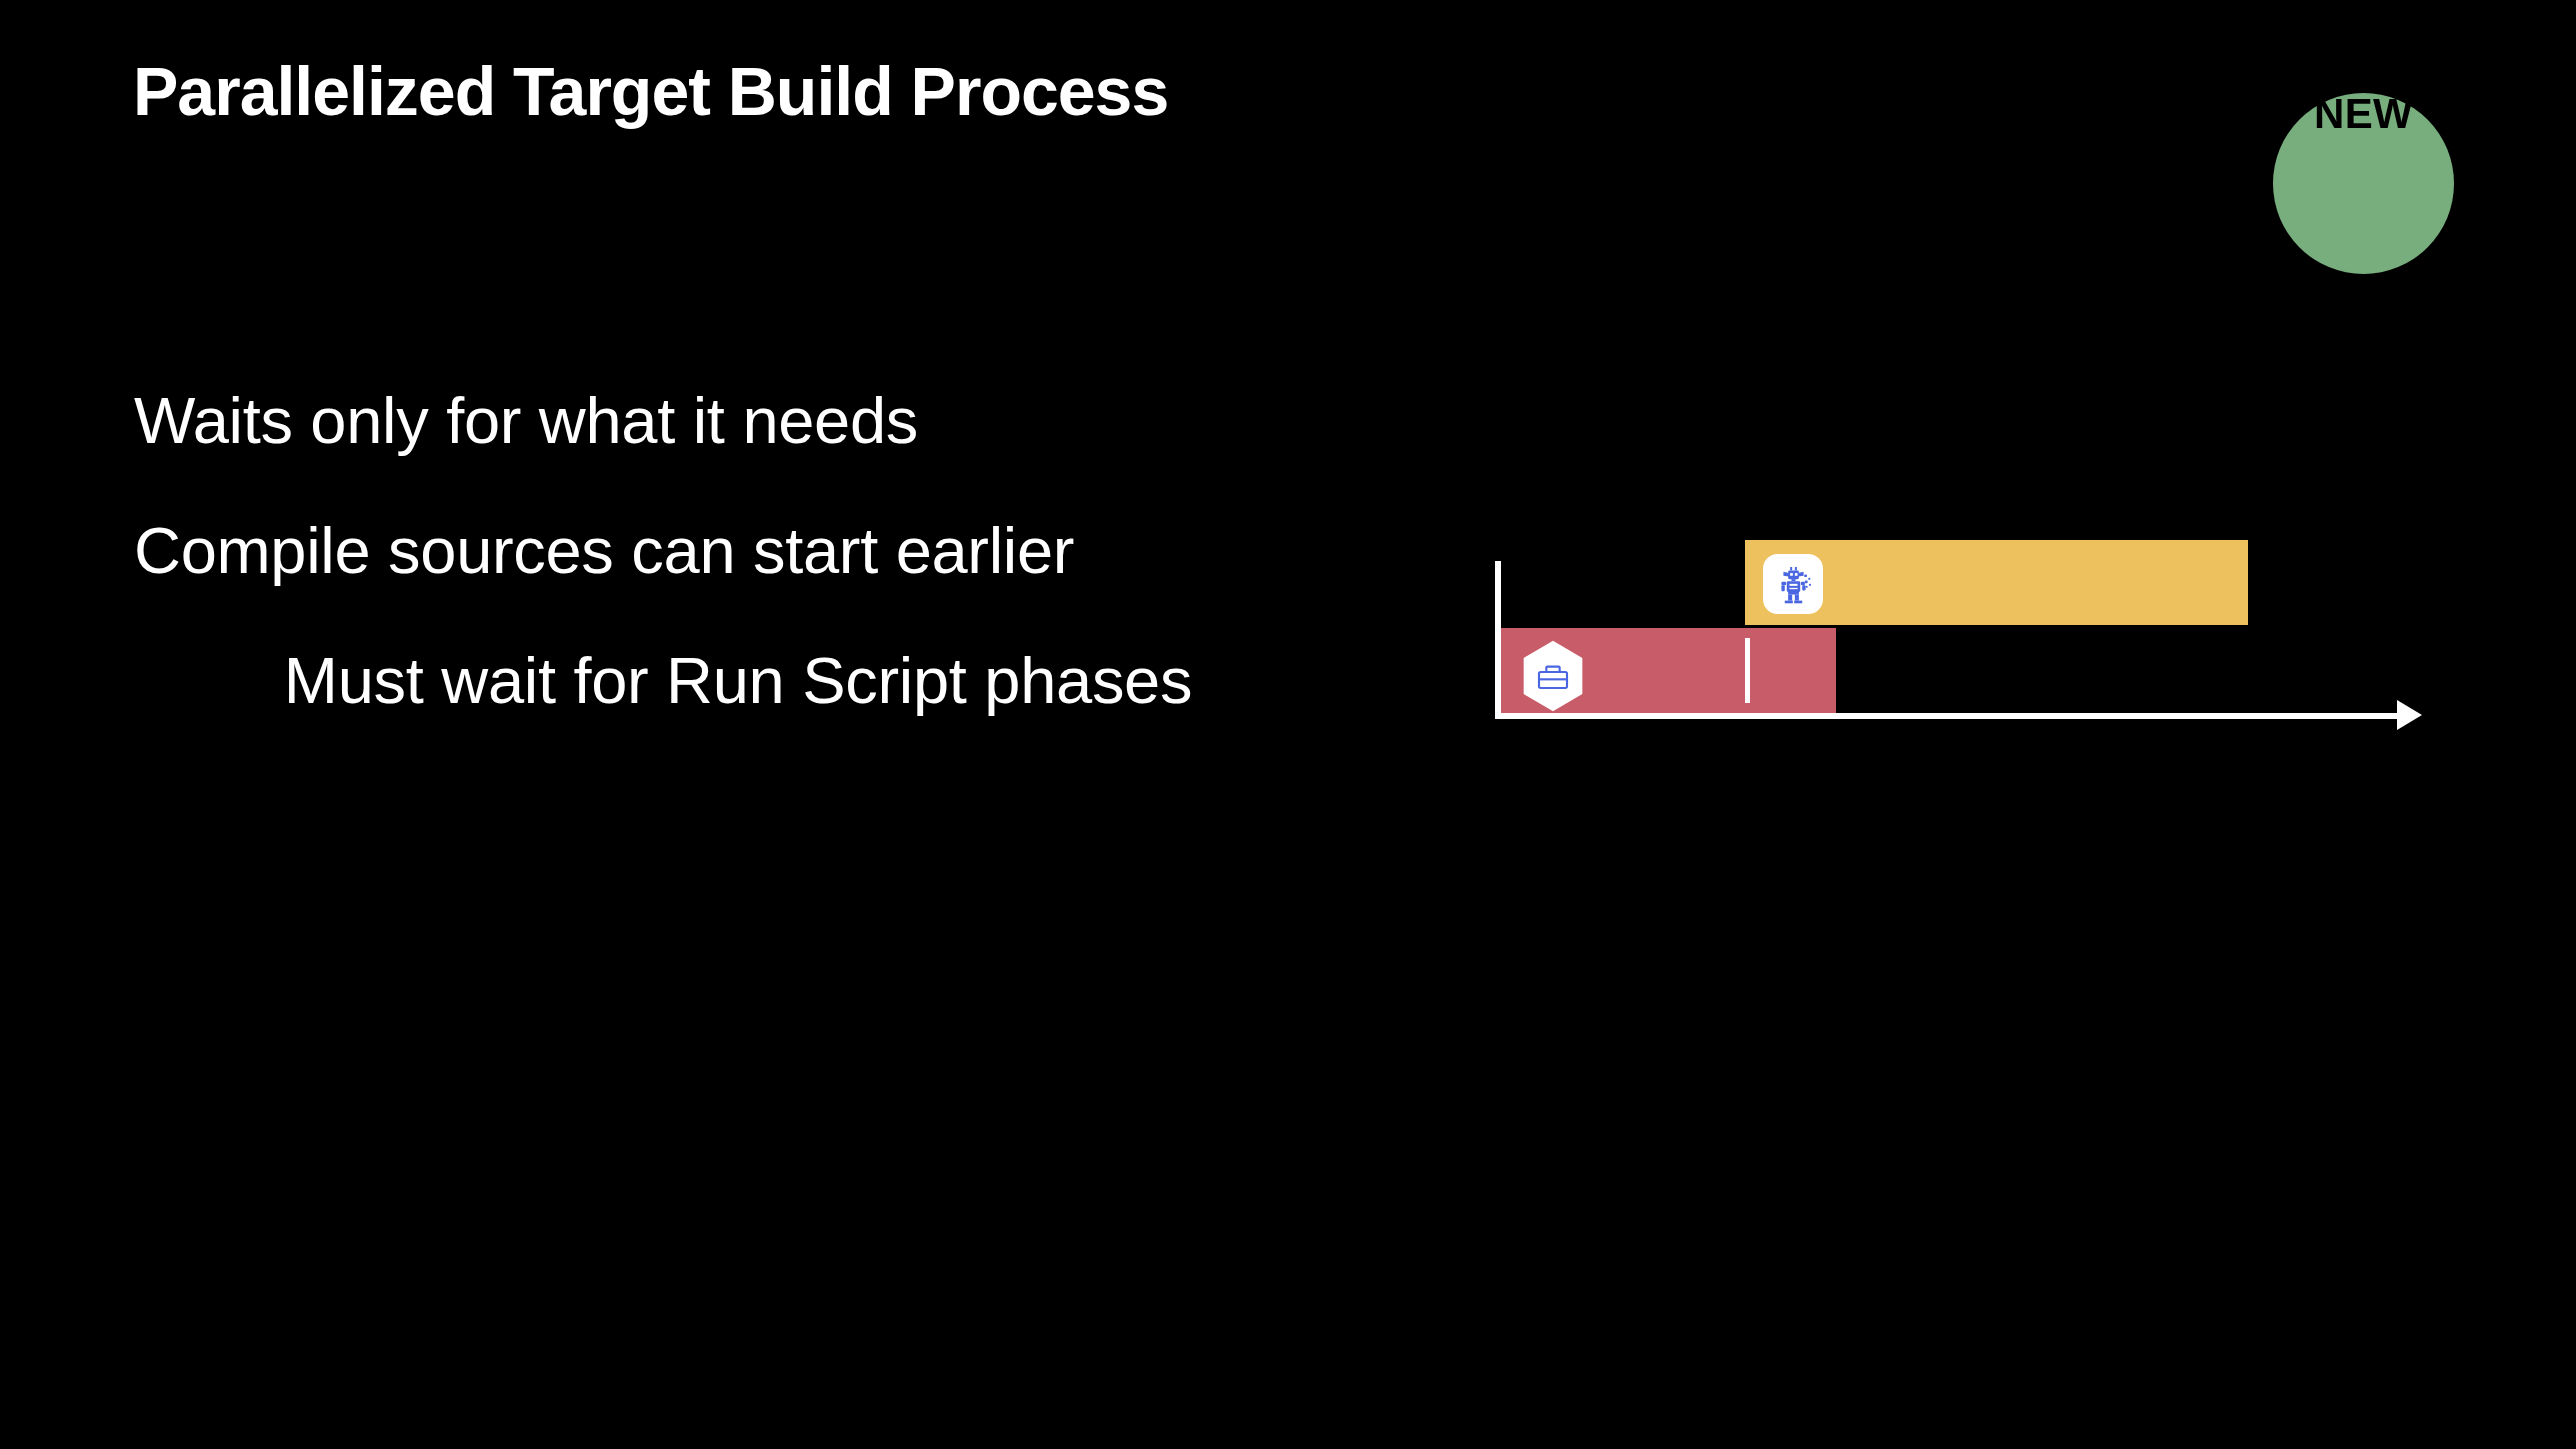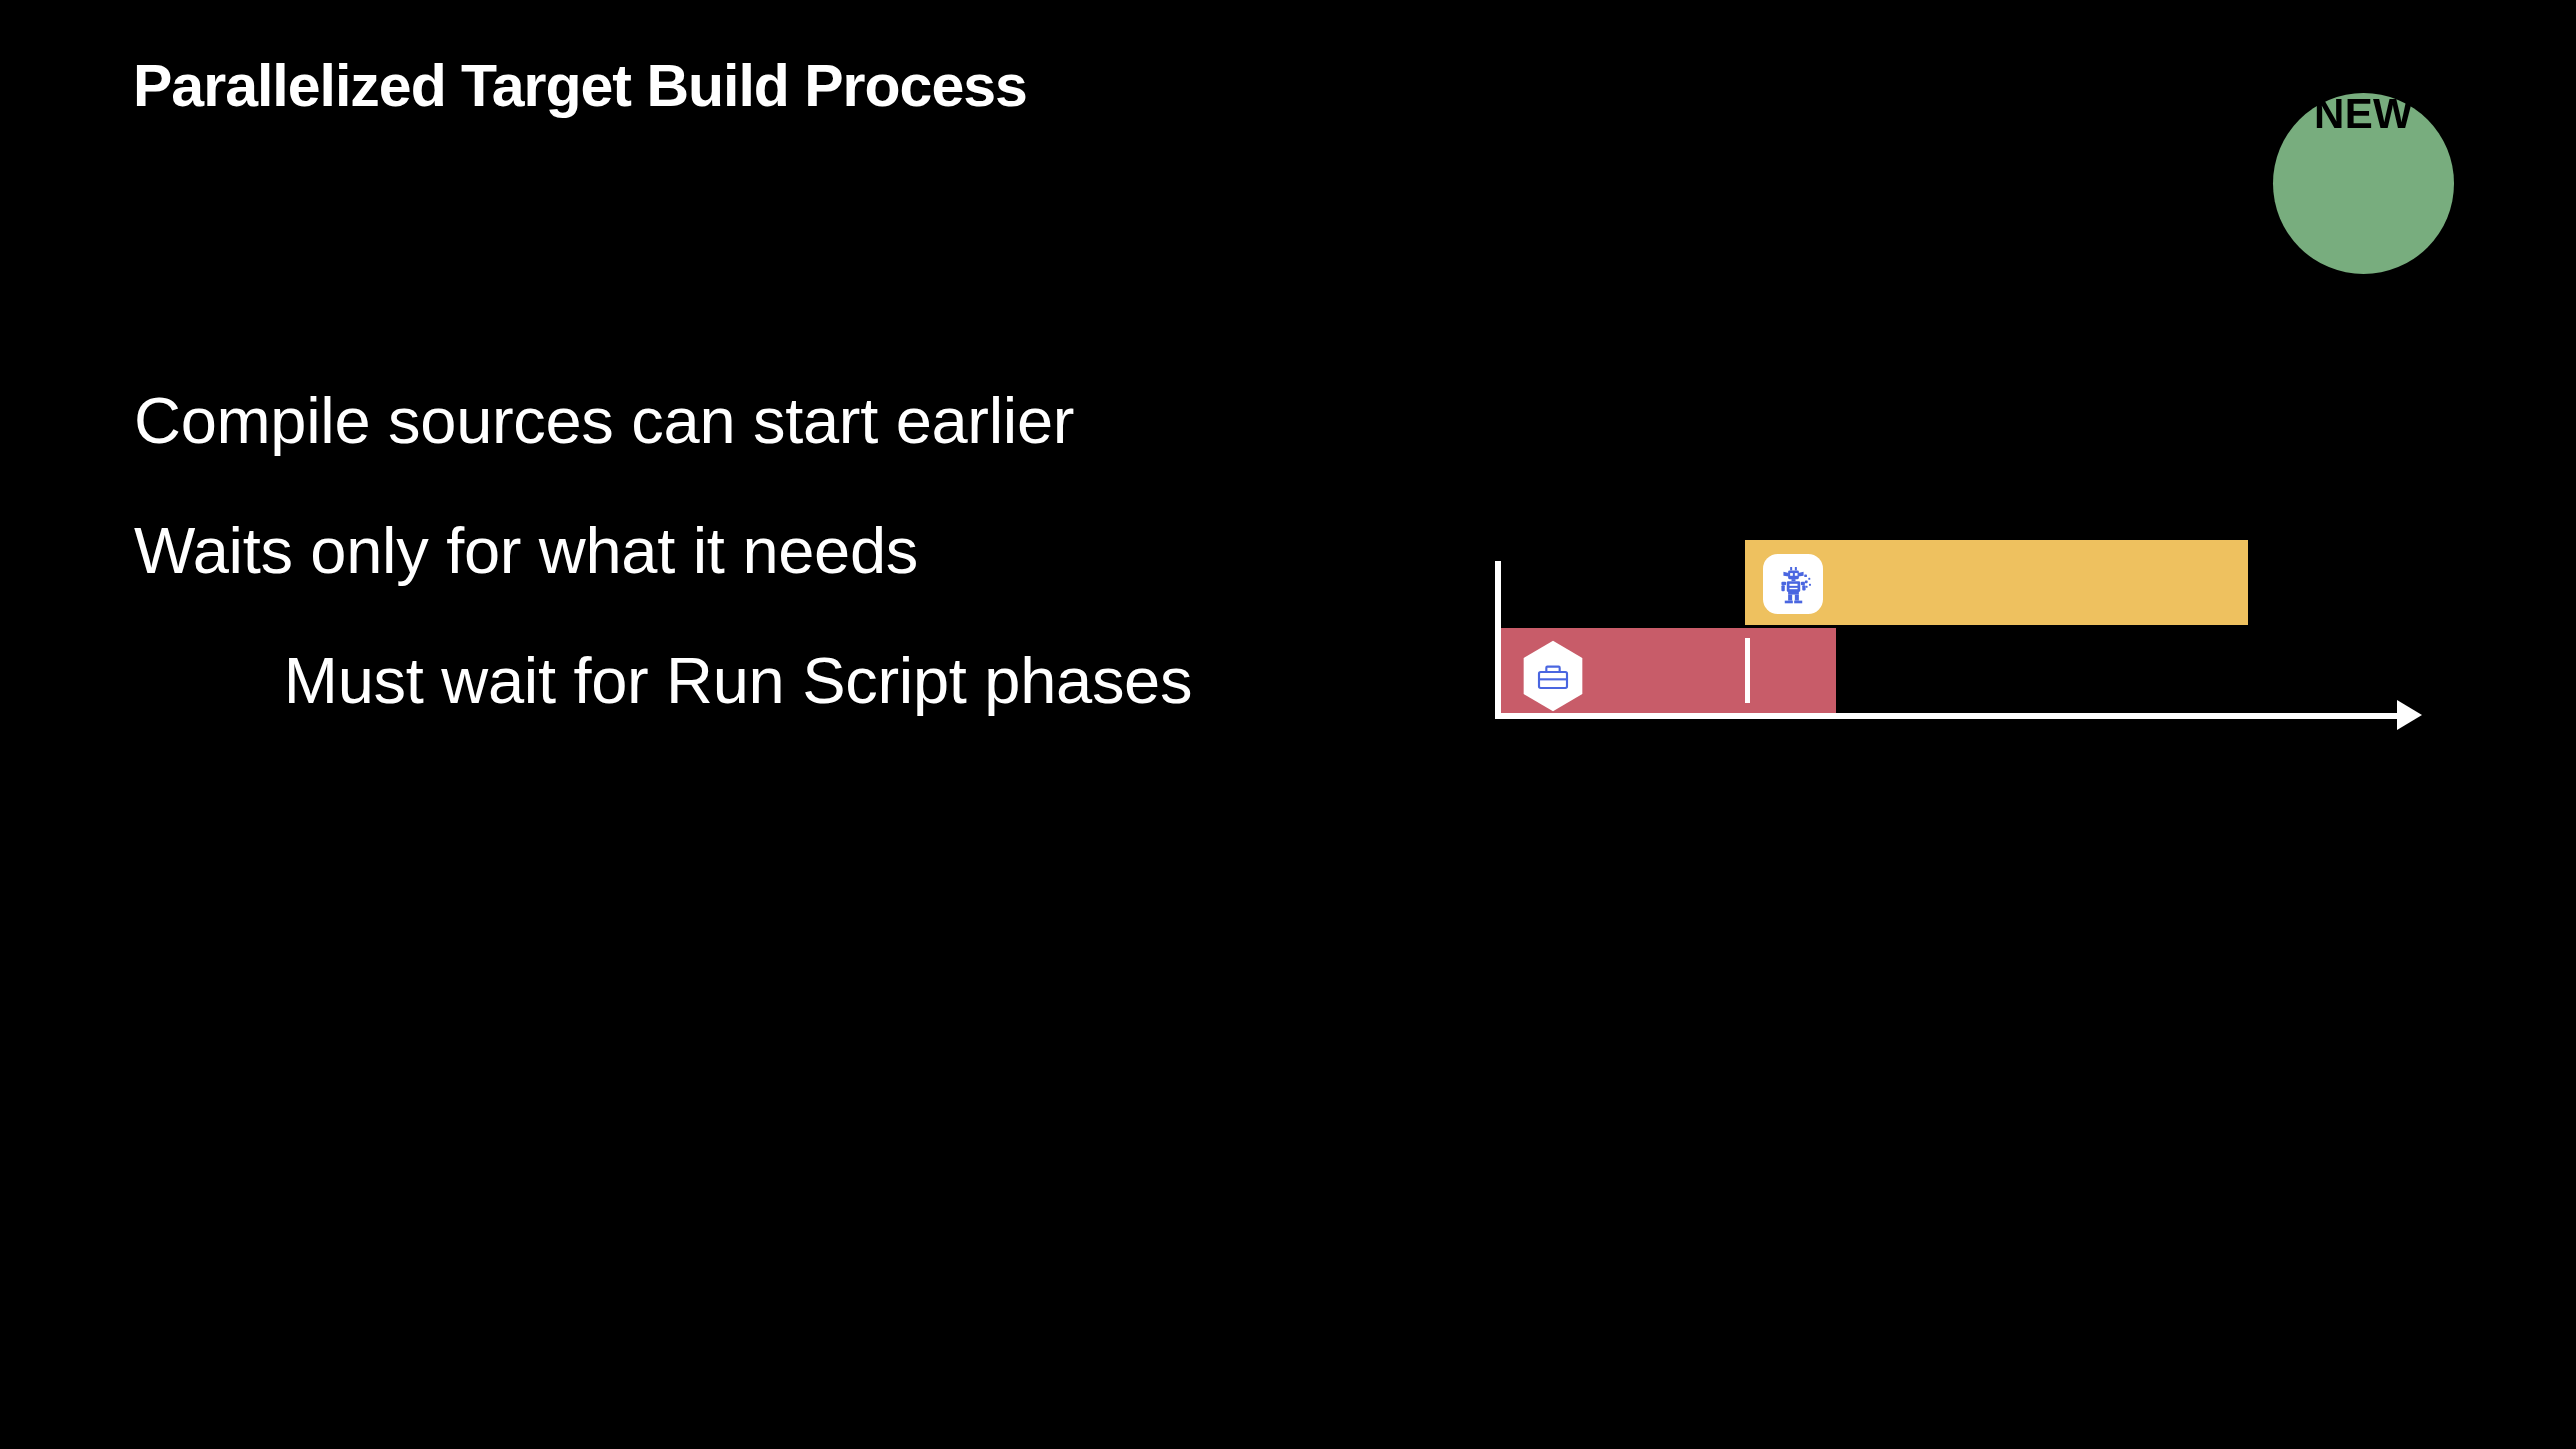--- a/index.html
+++ b/index.html
@@ -20,21 +20,21 @@
     width: 2576px;
     height: 1449px;
     background: #000000;
   }
 
   
   #slide-title {
     position: absolute;
     left: 133px;
     top: 55px;
-    font-size: 59px;
+    font-size: 68px;
     font-weight: bold;
     color: #ffffff;
     letter-spacing: -1px;
     line-height: 1.08;
     white-space: nowrap;
   }
 
   
   #new-badge {
     position: absolute;
@@ -169,22 +169,22 @@
 
 <div id="slide">
 
   <div id="slide-title">Parallelized Target Build Process</div>
 
   <div id="new-badge">
     <span id="new-badge-label">NEW</span>
   </div>
 
   <div id="bullets">
+    <div class="bullet-line">Waits only for what it needs</div>
     <div class="bullet-line">Compile sources can start earlier</div>
-    <div class="bullet-line">Waits only for what it needs</div>
     <div class="bullet-line">Must wait for Run Script phases</div>
   </div>
 
   <div id="chart">
 
     <div id="axis-vertical"></div>
     <div id="axis-horizontal"></div>
     <div id="axis-arrowhead"></div>
 
     <div class="bar" id="bar-run-script"></div>

